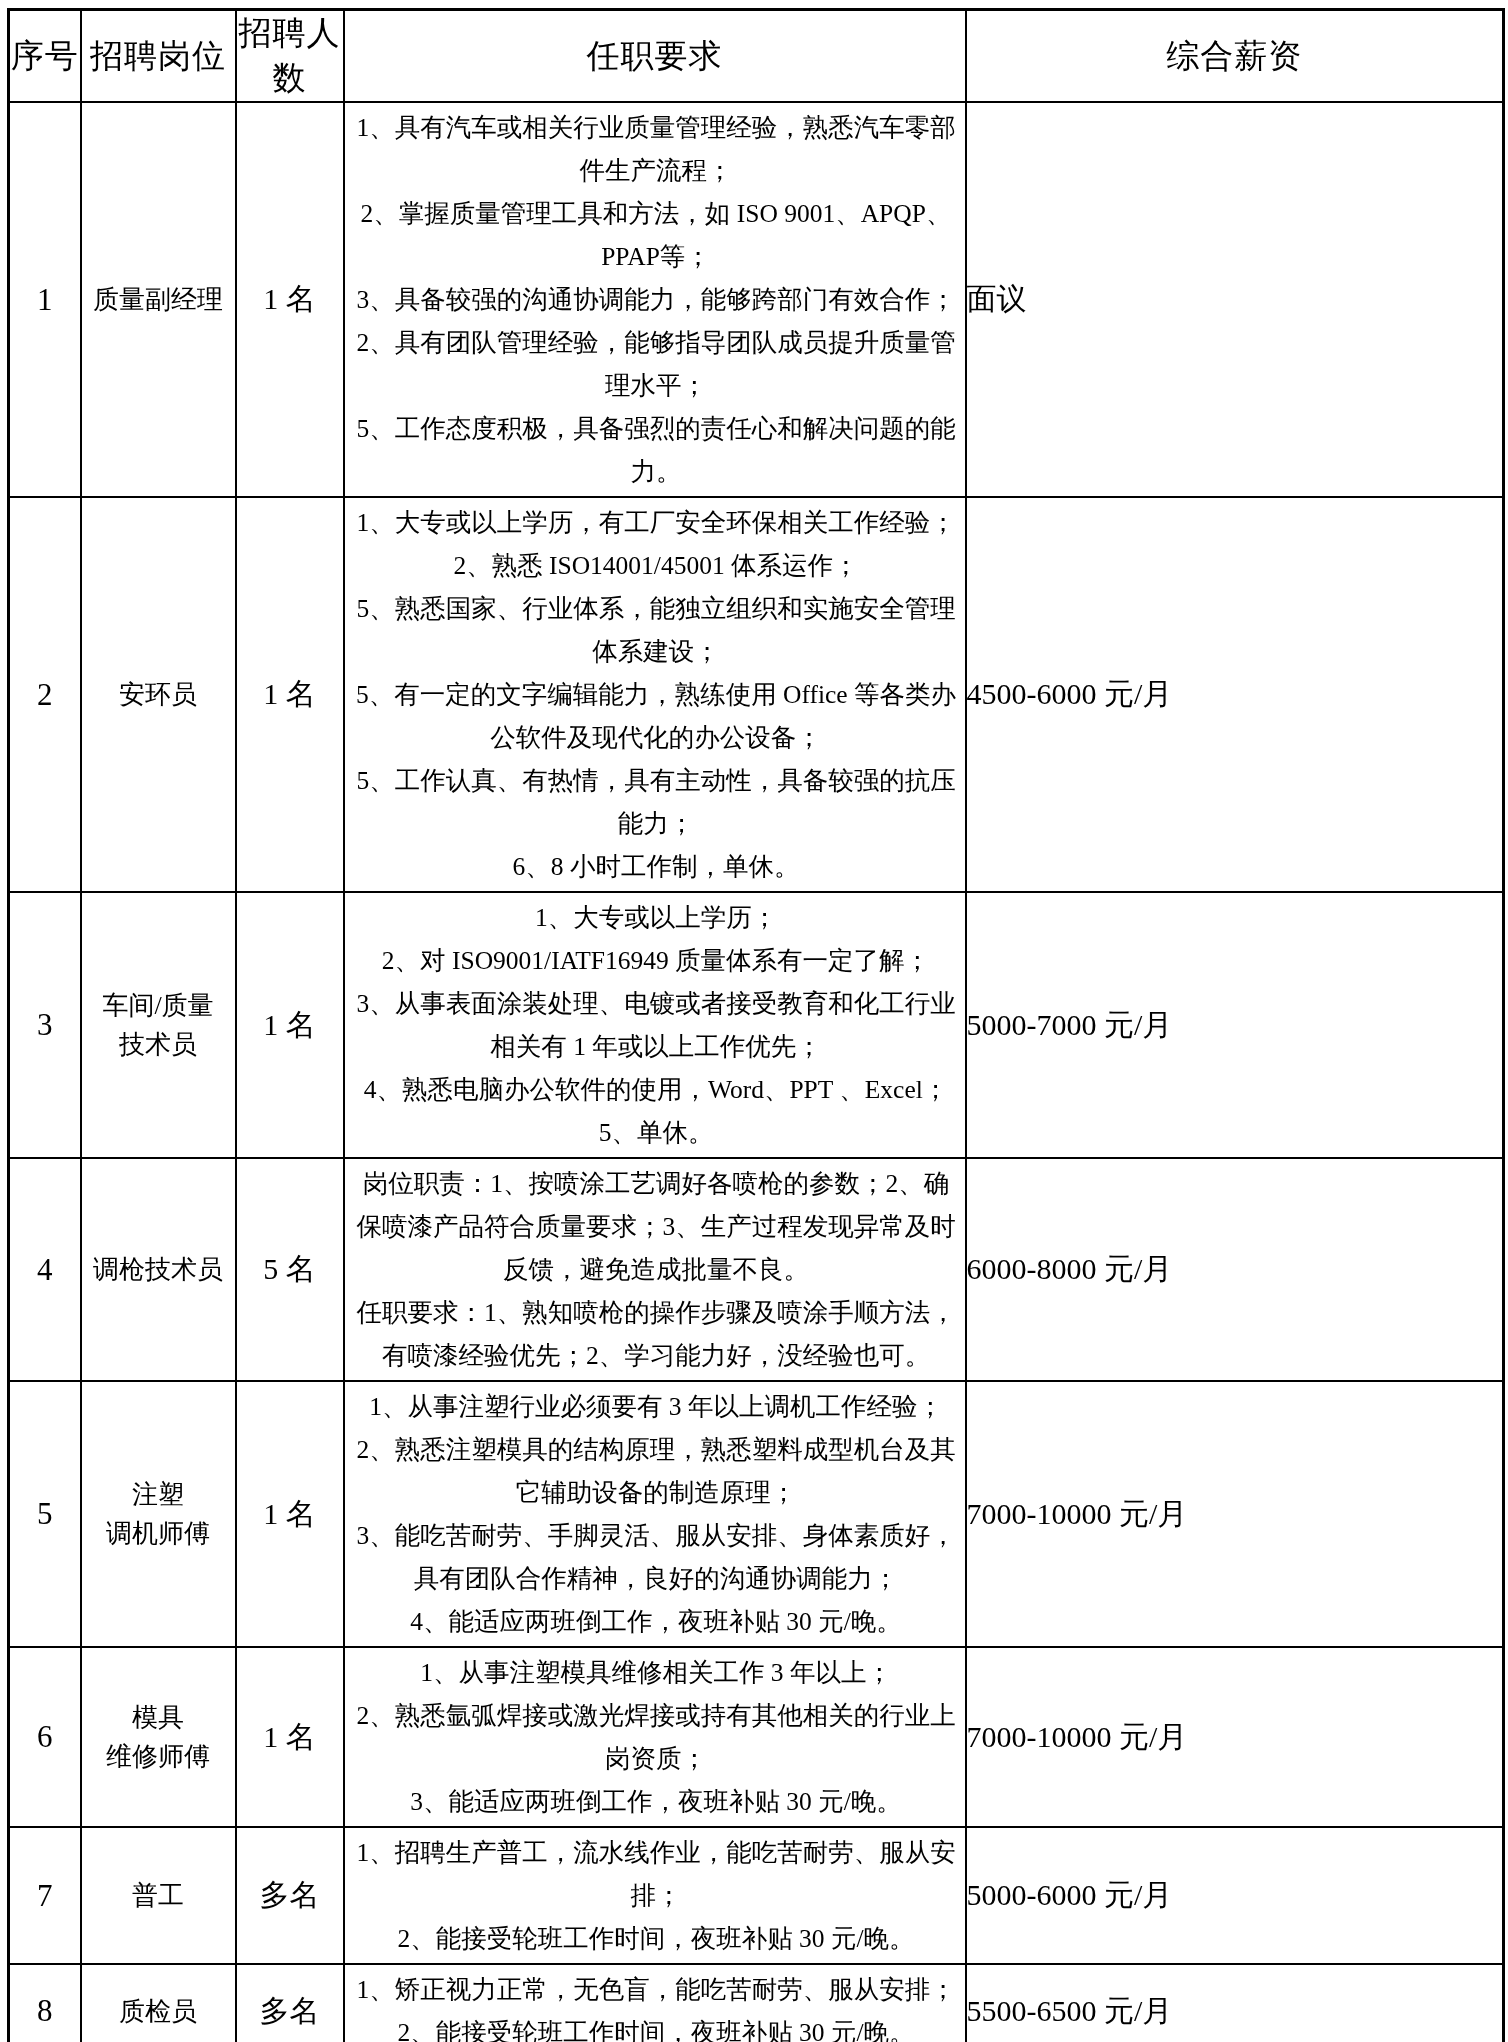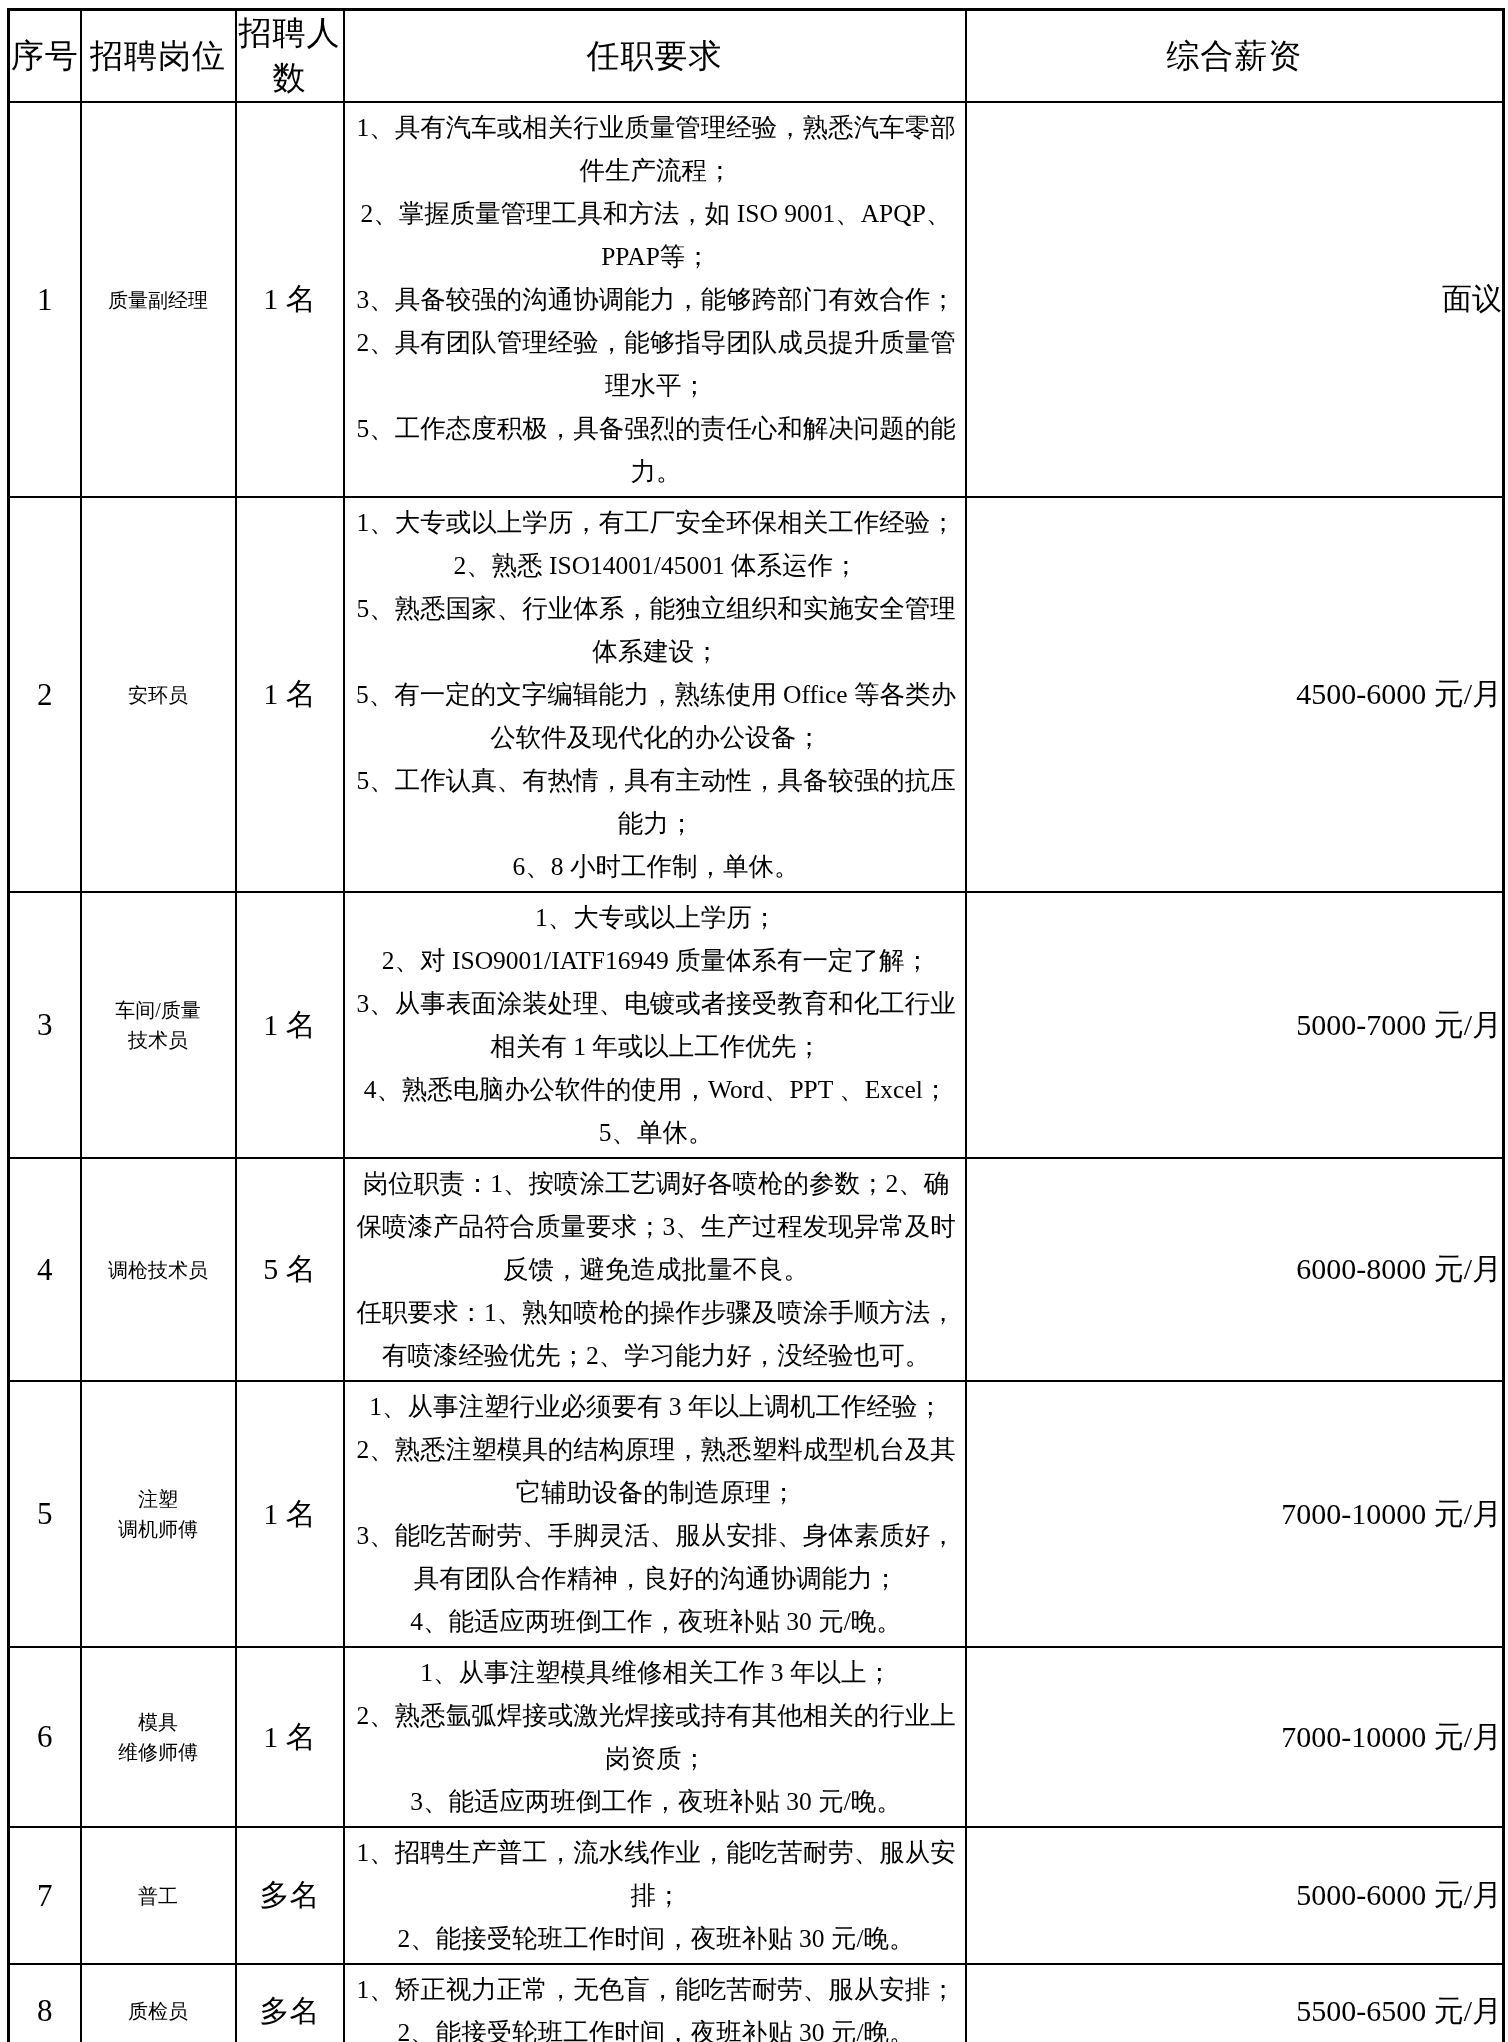--- a/index.html
+++ b/index.html
@@ -22,25 +22,25 @@
     vertical-align: middle;
     font-weight: normal;
   }
   th.h {
     height: 52px;
     font-size: 33px;
     text-align: center;
     letter-spacing: 1px;
   }
   td.c-no   { text-align: center; font-size: 31px; }
-  td.c-pos  { text-align: center; font-size: 20px; white-space: pre-line; line-height: 1.5; padding: 10px 2px; font-family: Liberation Serif, serif; }
+  td.c-pos  { text-align: center; font-size: 26px; white-space: pre-line; line-height: 1.5; padding: 10px 2px; font-family: Liberation Serif, serif; }
   td.c-count{ text-align: center; font-size: 30px; margin-left: 16px; }
   td.c-req  { font-size: 25.5px; line-height: 43px; padding: 3px 4px 3px 7px; text-align: center; }
   td.c-req .req-line { min-height: 43px; }
-  td.c-sal  { text-align: right; font-size: 30px; }
+  td.c-sal  { text-align: left; font-size: 30px; }
   col.w-no    { width: 72px; }
   col.w-pos   { width: 155px; }
   col.w-count { width: 108px; }
   col.w-req   { width: 622px; }
   col.w-sal   { width: 538px; }
 </style>
 </head>
 <body>
 
 <div class="page">

